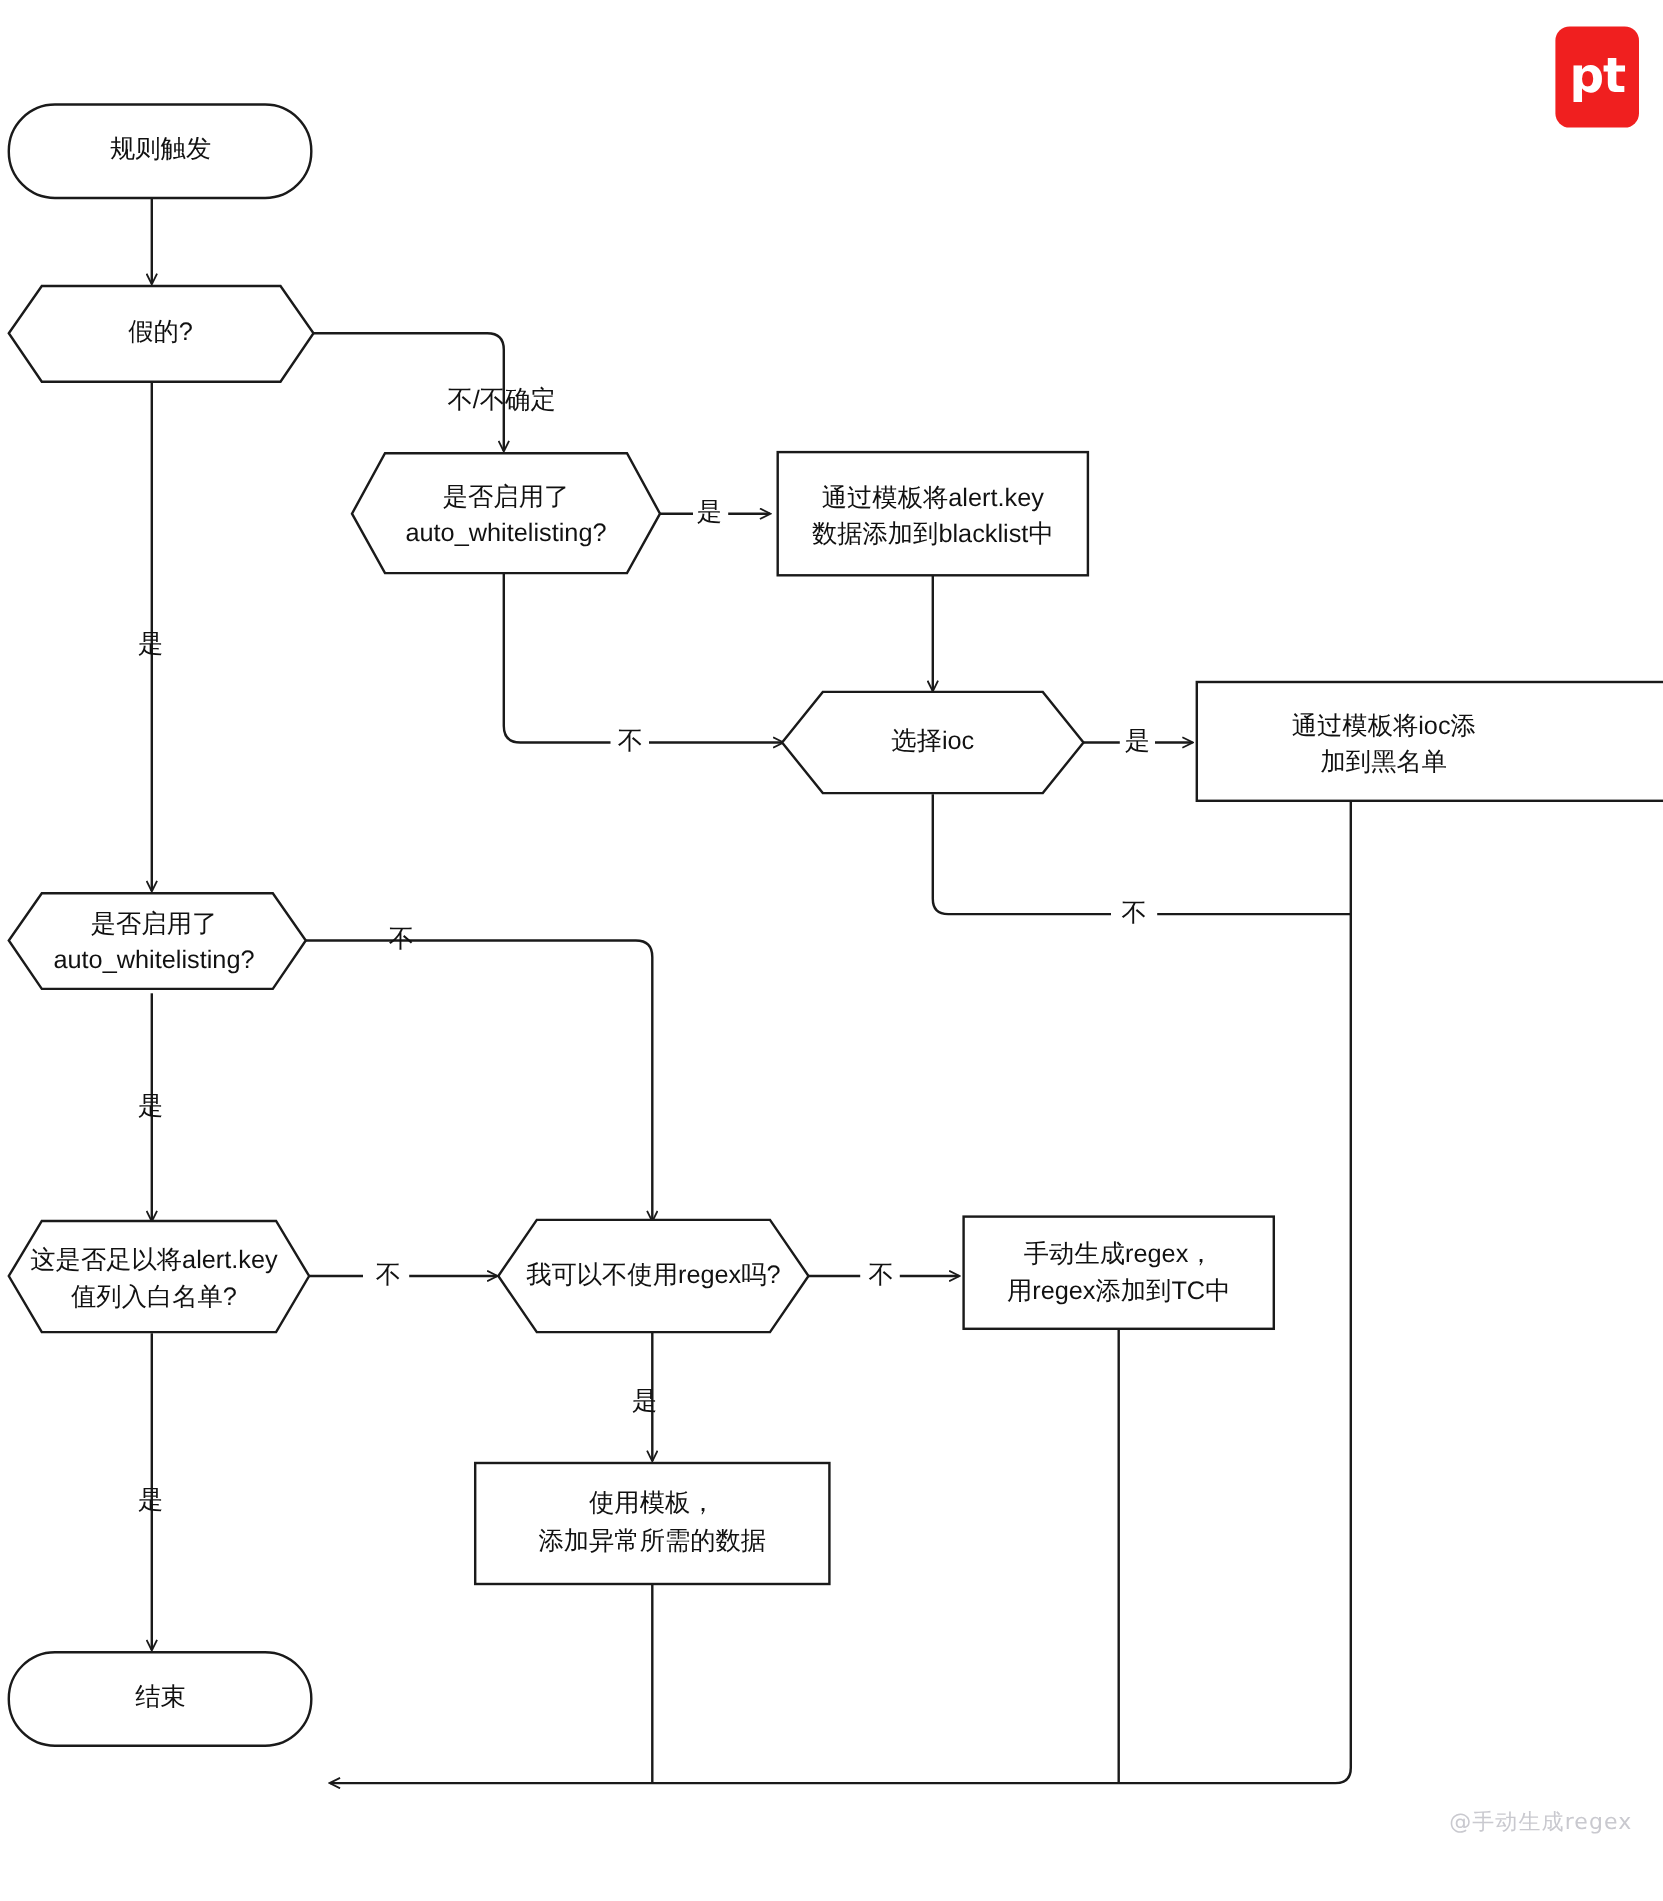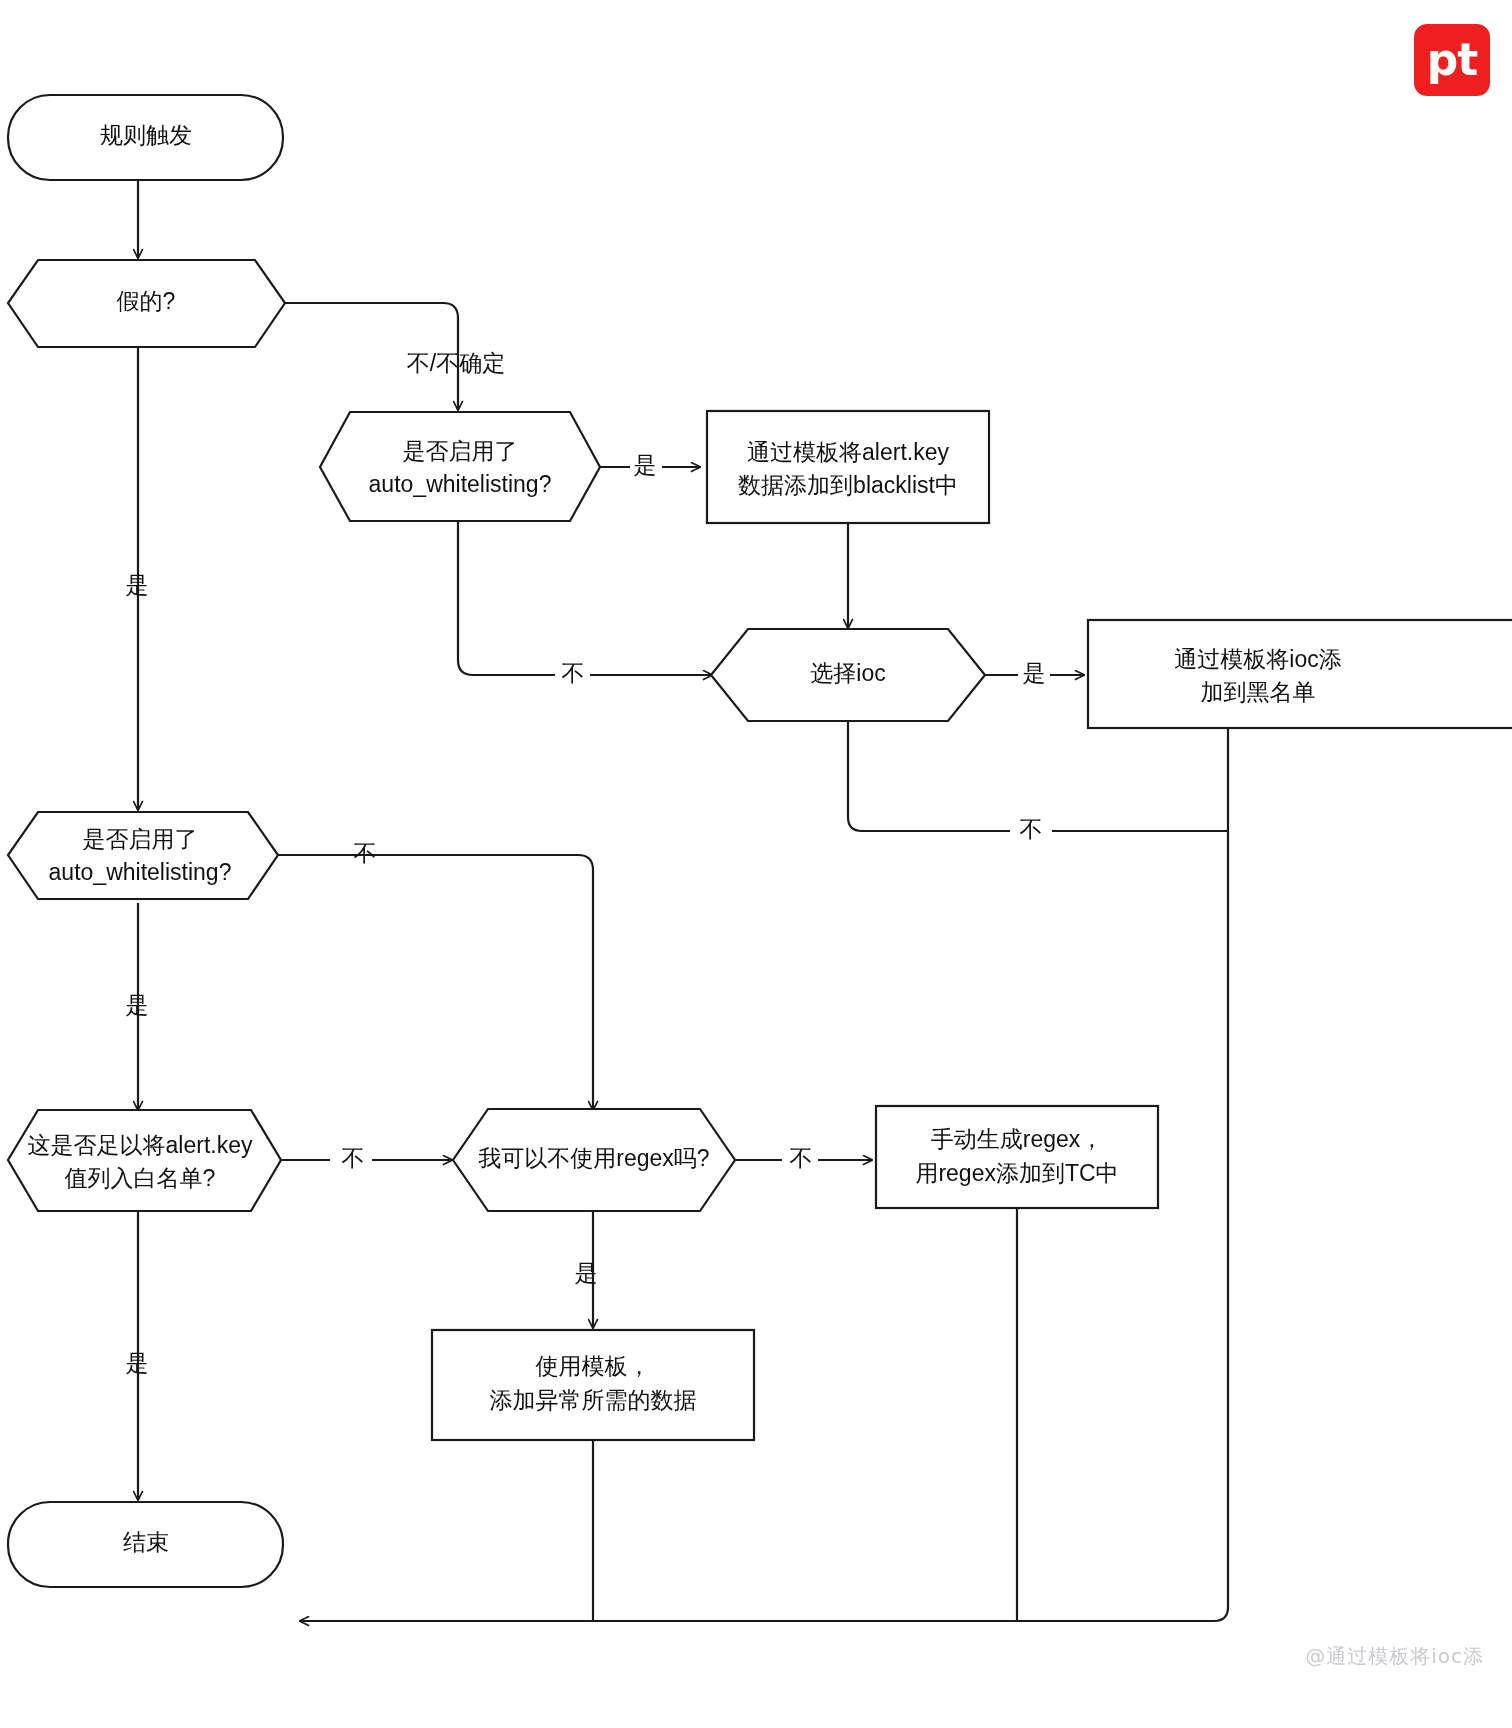--- a/index.html
+++ b/index.html
@@ -49,21 +49,21 @@
     fill: #111111;
     text-anchor: middle;
     dominant-baseline: middle;
     white-space: pre;
   }
   .logo-box {
     position: absolute;
     left: 1414px;
     top: 24px;
     width: 76px;
-    height: 72px;
+    height: 92px;
     border-radius: 13px;
     display: flex;
     align-items: center;
     justify-content: center;
   }
   .logo-text {
     font-family: "DejaVu Sans", sans-serif;
     font-weight: 700;
     font-size: 44px;
     color: #ffffff;
@@ -216,15 +216,15 @@
       <text class="edge-label" x="801" y="1160">不</text>
       <text class="edge-label" x="586" y="1275">是</text>
     </g>
 
   </svg>
 
   <div class="logo-box" style="background: rgb(240, 31, 31);">
     <span class="logo-text">pt</span>
   </div>
 
-  <div class="watermark" style="color: rgb(201, 201, 207);">@通过模板将ioc添</div>
+  <div class="watermark" style="color: rgb(201, 201, 207);">@手动生成regex</div>
 
 </div>
 
 </body></html>

